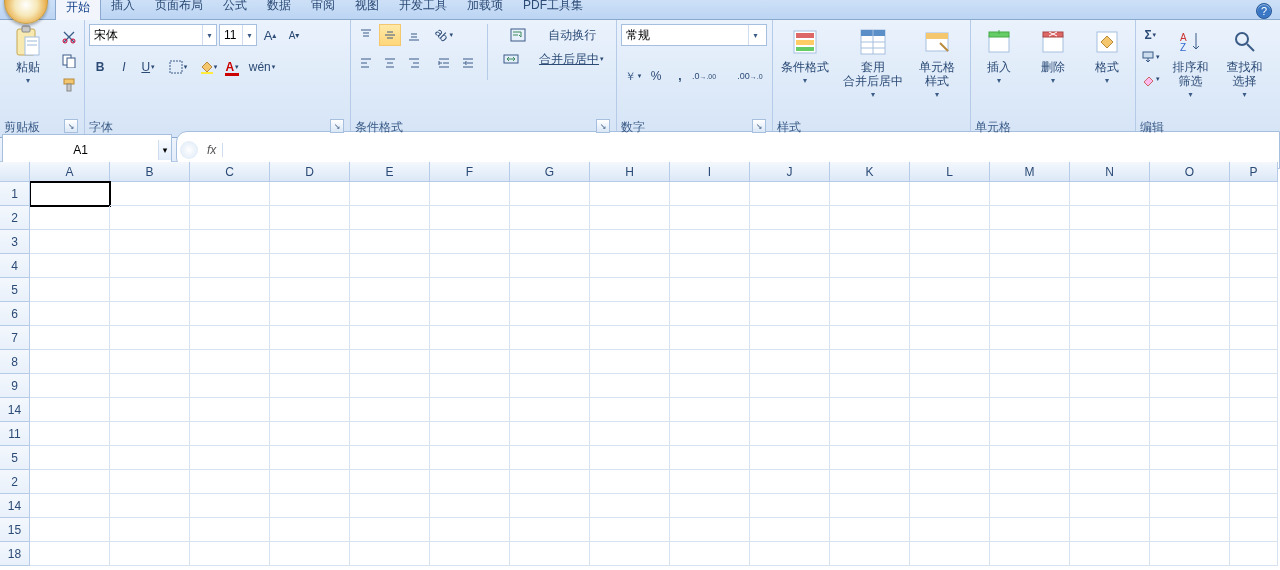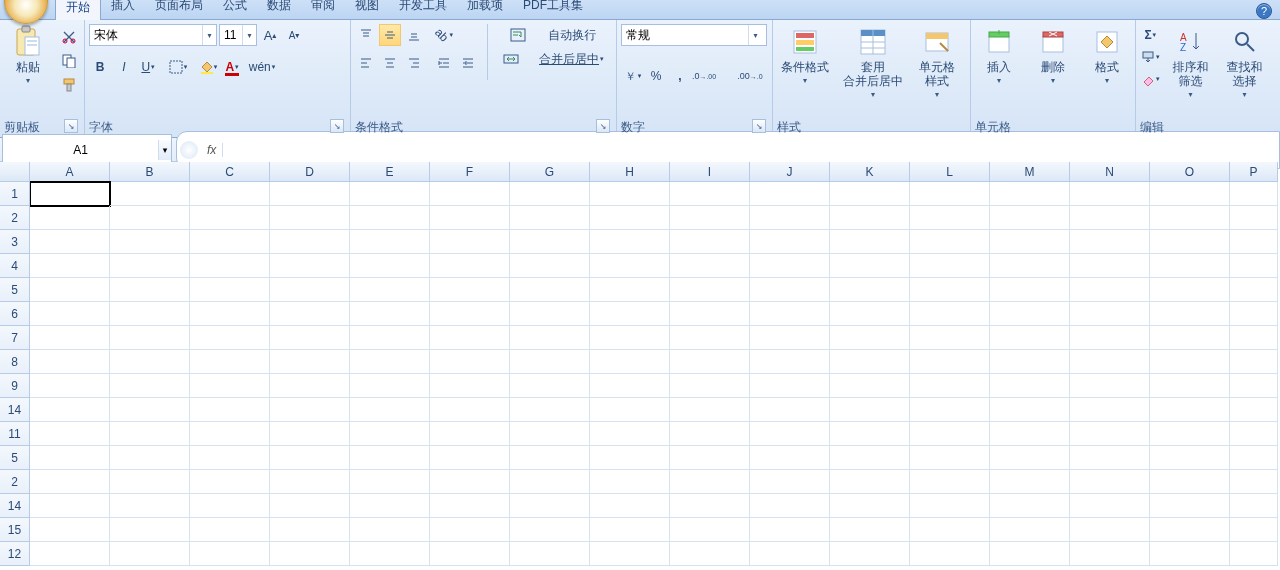--- a/index.html
+++ b/index.html
@@ -497,21 +497,21 @@
       <div class="rh">6</div>
       <div class="rh">7</div>
       <div class="rh">8</div>
       <div class="rh">9</div>
       <div class="rh">14</div>
       <div class="rh">11</div>
       <div class="rh">5</div>
       <div class="rh">2</div>
       <div class="rh">14</div>
       <div class="rh">15</div>
-      <div class="rh">12</div>
+      <div class="rh">18</div>
     </div>
   <div class="grid" id="grid">
       <div class="grow">
         <div class="cell active"></div>
         <div class="cell"></div>
         <div class="cell"></div>
         <div class="cell"></div>
         <div class="cell"></div>
         <div class="cell"></div>
         <div class="cell"></div>

